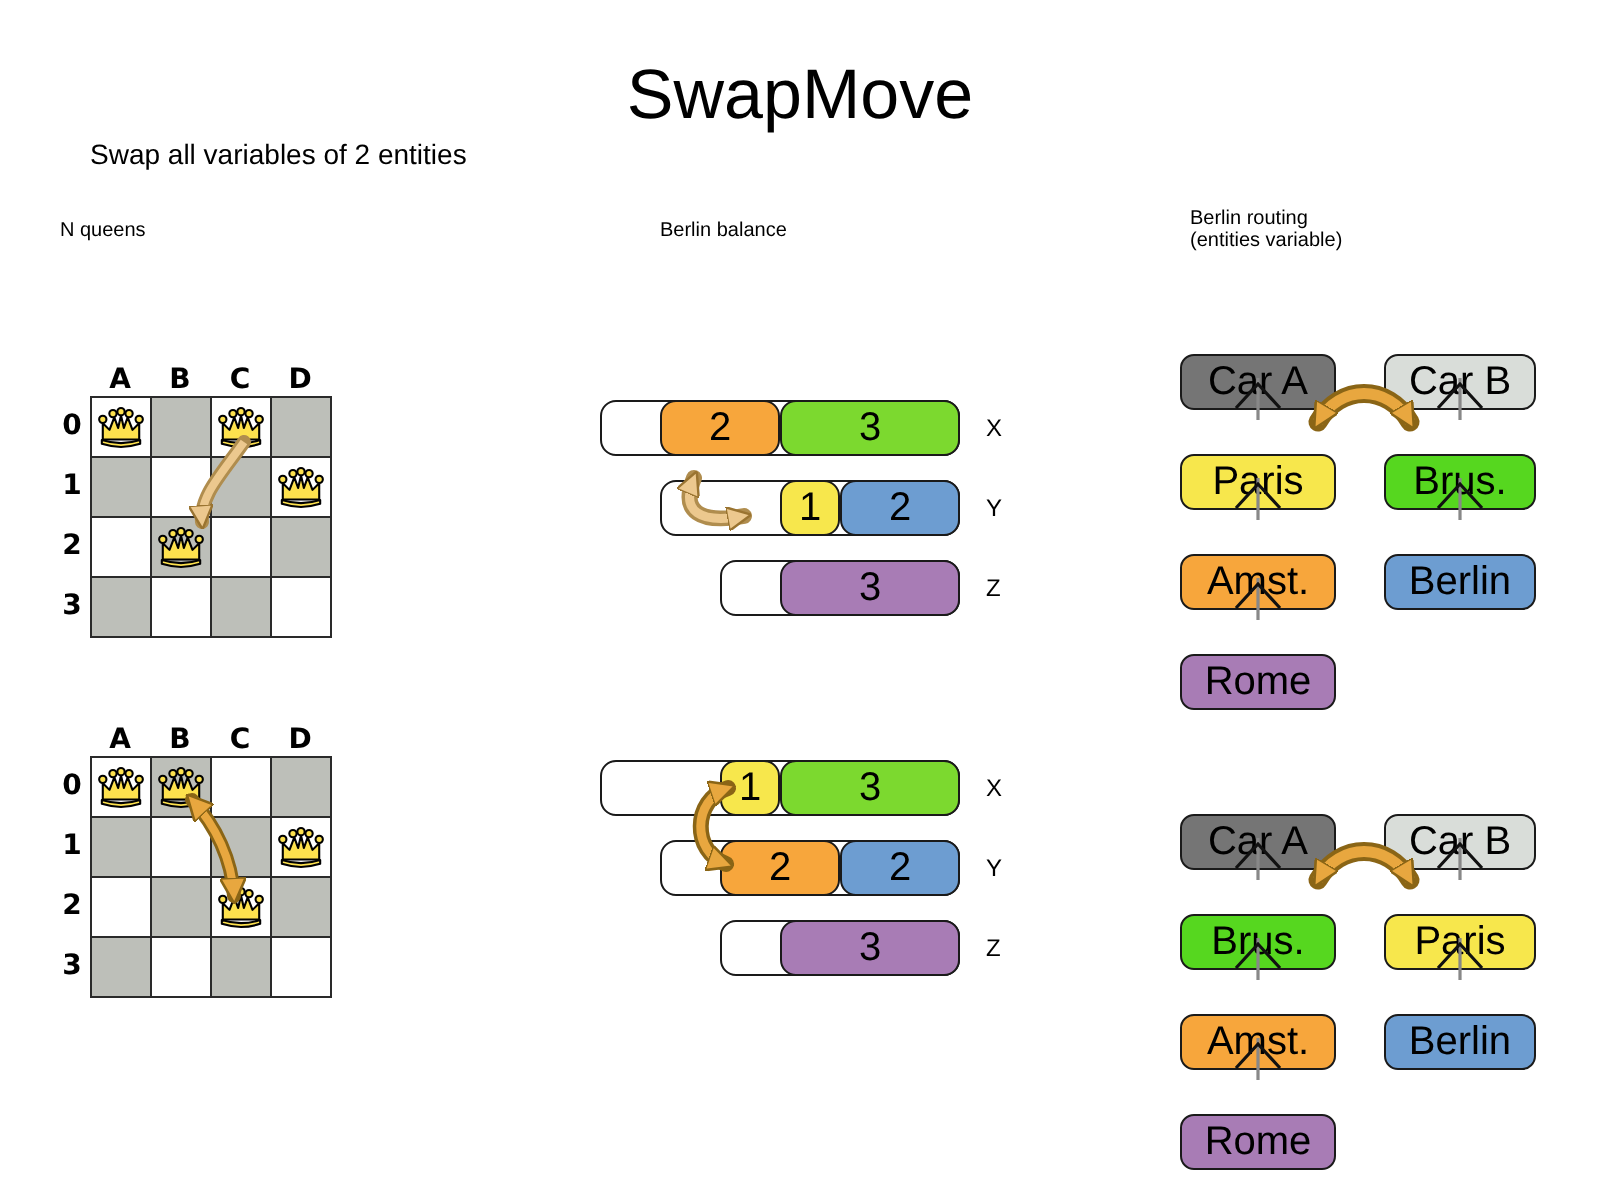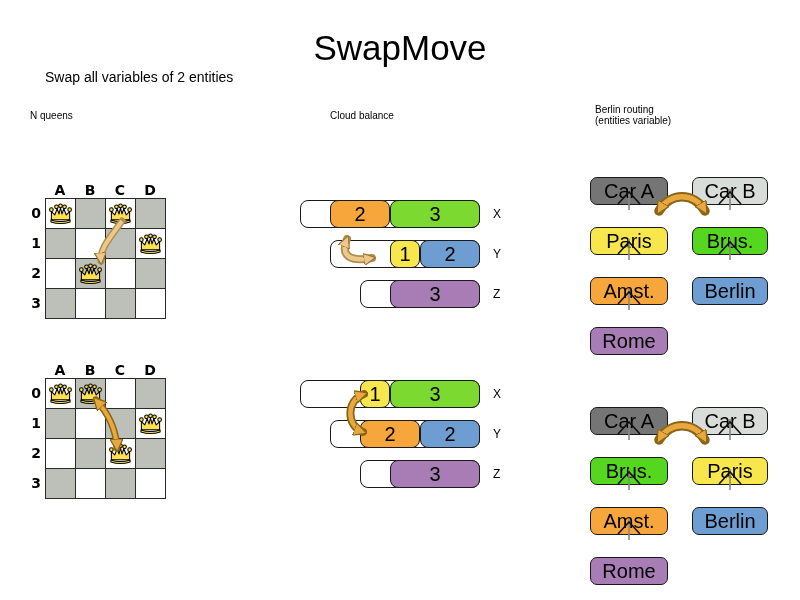--- a/index.html
+++ b/index.html
@@ -48,21 +48,21 @@
       <marker id="ah-dark" viewBox="0 0 10 10" refX="7" refY="5" markerWidth="13" markerHeight="13" orient="auto-start-reverse" markerUnits="userSpaceOnUse">
         <path d="M0 0 L10 5 L0 10 z" fill="#e8a73f" stroke="#8a6516" stroke-width="1"></path>
       </marker>
     </defs>
   </svg>
 
   <div class="abs title">SwapMove</div>
   <div class="abs subtitle">Swap all variables of 2 entities</div>
 
   <div class="abs sec-header" style="left:30px;top:110px;width:140px">N queens</div>
-  <div class="abs sec-header" style="left:330px;top:110px;width:140px">Cloud balance</div>
+  <div class="abs sec-header" style="left:330px;top:110px;width:140px">Berlin balance</div>
   <div class="abs sec-header" style="left:595px;top:104px;width:170px">
     <span>Berlin routing</span><br>
     <span>(entities variable)</span>
   </div>
 
   <div class="board" id="board-before" style="left:29px;top:182px">
       <div class="col-label" style="left: 16px; top: 0px;">A</div>
       <div class="col-label" style="left: 46px; top: 0px;">B</div>
       <div class="col-label" style="left: 76px; top: 0px;">C</div>
       <div class="col-label" style="left: 106px; top: 0px;">D</div>

